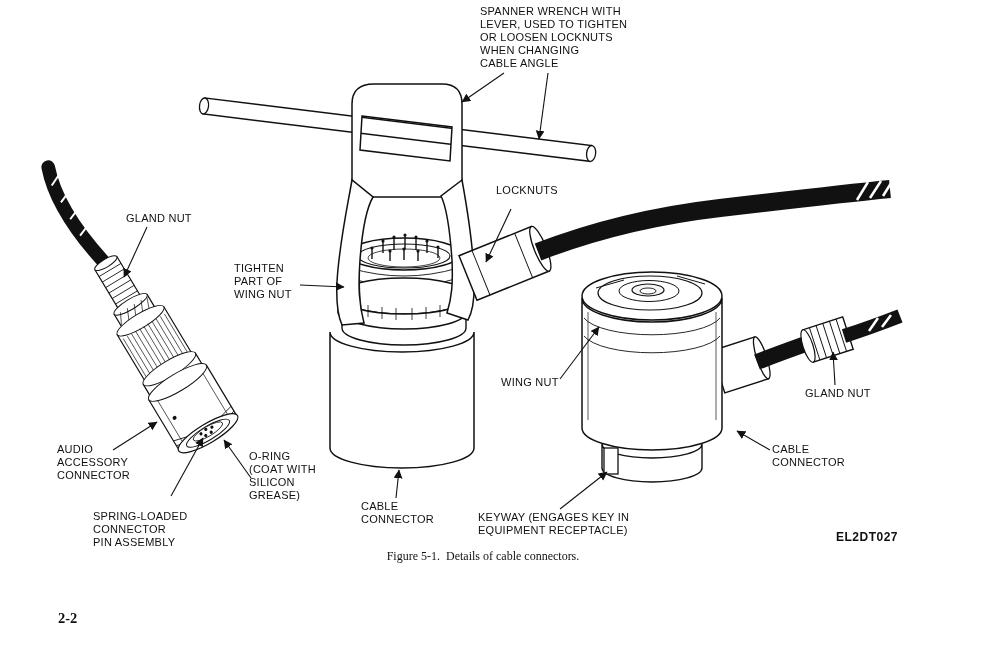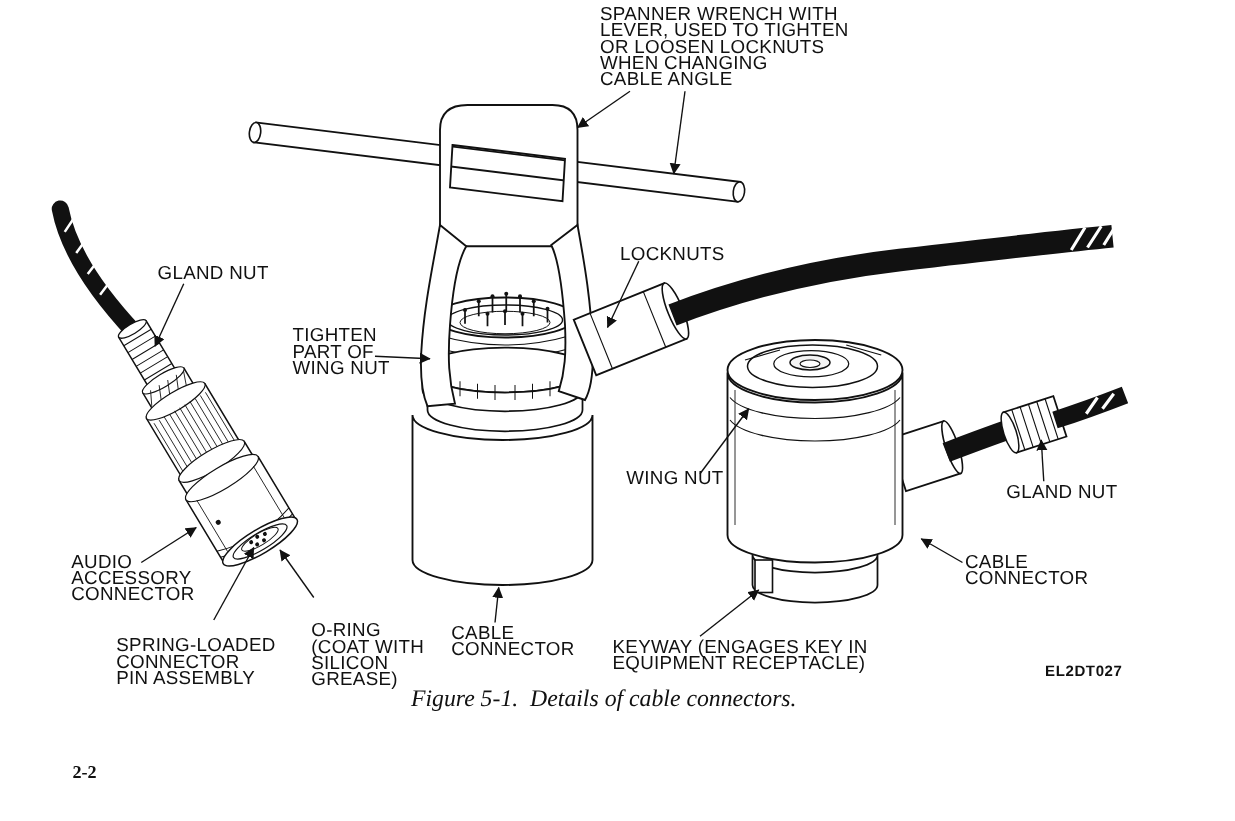--- a/index.html
+++ b/index.html
@@ -1,26 +1,26 @@
 <!DOCTYPE html>
 <html><head>
 <meta charset="utf-8">
 <style>
   * { margin:0; padding:0; box-sizing:border-box; }
   html,body { width:988px; height:657px; background:#fff; }
   body { position:relative; overflow:hidden; font-family:"Liberation Sans", sans-serif; color:#111; }
   .page { position:absolute; inset:0; background:#ffffff; }
   svg.art { position:absolute; left:0; top:0; }
   .callout {
-    position:absolute; font-size:15px; line-height:13px; letter-spacing:.25px;
+    position:absolute; font-size:11px; line-height:13px; letter-spacing:.25px;
     white-space:pre-line; color:#111;
   }
   .figure-caption {
     position:absolute; left:0; top:549px; width:966px; text-align:center;
-    font-family:"Liberation Serif", serif; font-style:italic; font-size:19px;
+    font-family:"Liberation Serif", serif; font-size:12px;
   }
   .figure-id {
     position:absolute; left:836px; top:530px; font-size:12px; font-weight:bold; letter-spacing:.5px;
   }
   .page-number {
     position:absolute; left:58px; top:610px; font-size:14.5px; font-weight:bold;
     font-family:"Liberation Serif", serif;
   }
 </style>
 </head>
@@ -185,36 +185,36 @@
 
   <div class="callout" style="left:480px; top:5px;">SPANNER WRENCH WITH
 LEVER, USED TO TIGHTEN
 OR LOOSEN LOCKNUTS
 WHEN CHANGING
 CABLE ANGLE</div>
   <div class="callout" style="left:126px; top:212px;">GLAND NUT</div>
   <div class="callout" style="left:234px; top:262px;">TIGHTEN
 PART OF
 WING NUT</div>
-  <div class="callout" style="left:496px; top:197px;">LOCKNUTS</div>
+  <div class="callout" style="left:496px; top:184px;">LOCKNUTS</div>
   <div class="callout" style="left:501px; top:376px;">WING NUT</div>
   <div class="callout" style="left:805px; top:387px;">GLAND NUT</div>
   <div class="callout" style="left:57px;  top:443px;">AUDIO
 ACCESSORY
 CONNECTOR</div>
   <div class="callout" style="left:93px;  top:510px;">SPRING-LOADED
 CONNECTOR
 PIN ASSEMBLY</div>
-  <div class="callout" style="left:249px; top:498px;">O-RING
+  <div class="callout" style="left:249px; top:450px;">O-RING
 (COAT WITH
 SILICON
 GREASE)</div>
   <div class="callout" style="left:361px; top:500px;">CABLE
 CONNECTOR</div>
-  <div class="callout" style="left:478px; top:511px;margin-left:12px;">KEYWAY (ENGAGES KEY IN
+  <div class="callout" style="left:478px; top:511px;">KEYWAY (ENGAGES KEY IN
 EQUIPMENT RECEPTACLE)</div>
   <div class="callout" style="left:772px; top:443px;">CABLE
 CONNECTOR</div>
 
   <div class="figure-id">EL2DT027</div>
   <div class="figure-caption">Figure 5-1.&nbsp; Details of cable connectors.</div>
   <div class="page-number">2-2</div>
 
 </div>
 

